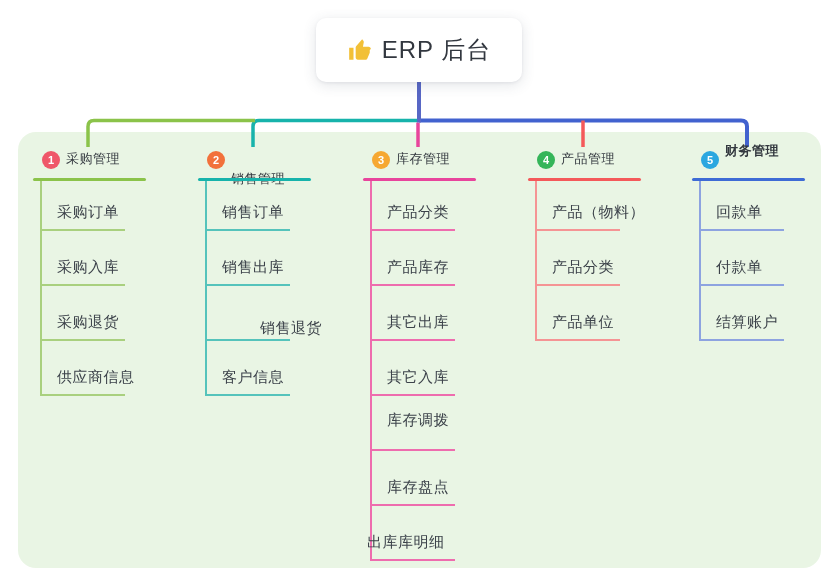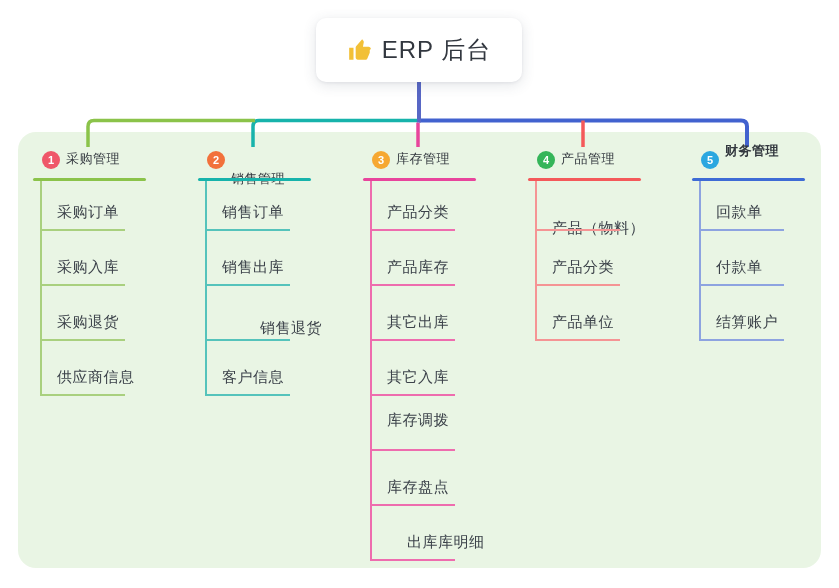--- a/index.html
+++ b/index.html
@@ -90,27 +90,27 @@
       <div class="child" style="left: 387px; top: 258px;">产品库存</div>
       <div class="childline" style="left: 370px; top: 284px; width: 85px; background: rgb(238, 108, 174);"></div>
       <div class="child" style="left: 387px; top: 313px;">其它出库</div>
       <div class="childline" style="left: 370px; top: 339px; width: 85px; background: rgb(238, 108, 174);"></div>
       <div class="child" style="left: 387px; top: 368px;">其它入库</div>
       <div class="childline" style="left: 370px; top: 394px; width: 85px; background: rgb(238, 108, 174);"></div>
       <div class="child" style="left: 387px; top: 411px;">库存调拨</div>
       <div class="childline" style="left: 370px; top: 449px; width: 85px; background: rgb(238, 108, 174);"></div>
       <div class="child" style="left: 387px; top: 478px;">库存盘点</div>
       <div class="childline" style="left: 370px; top: 504px; width: 85px; background: rgb(238, 108, 174);"></div>
-      <div class="child" style="left: 407px; top: 533px;">出库库明细</div>
+      <div class="child" style="left: 367px; top: 533px;">出库库明细</div>
       <div class="childline" style="left: 370px; top: 559px; width: 85px; background: rgb(238, 108, 174);"></div>
       <div class="badge" style="left: 537px; top: 151px; background: rgb(53, 181, 89);">4</div>
       <div class="btitle" style="left: 561px; top: 150px;">产品管理</div>
       <div class="underline" style="left: 528px; top: 178px; width: 113px; background: rgb(244, 89, 90);"></div>
       <div class="trunk" style="left: 535px; top: 181px; height: 160px; background: rgb(245, 148, 148);"></div>
-      <div class="child" style="left: 552px; top: 219px;">产品（物料）</div>
+      <div class="child" style="left: 552px; top: 203px;">产品（物料）</div>
       <div class="childline" style="left: 535px; top: 229px; width: 85px; background: rgb(245, 148, 148);"></div>
       <div class="child" style="left: 552px; top: 258px;">产品分类</div>
       <div class="childline" style="left: 535px; top: 284px; width: 85px; background: rgb(245, 148, 148);"></div>
       <div class="child" style="left: 552px; top: 313px;">产品单位</div>
       <div class="childline" style="left: 535px; top: 339px; width: 85px; background: rgb(245, 148, 148);"></div>
       <div class="badge" style="left: 701px; top: 151px; background: rgb(43, 167, 224);">5</div>
       <div class="btitle" style="left: 725px; top: 142px; font-weight: bold;">财务管理</div>
       <div class="underline" style="left: 692px; top: 178px; width: 113px; background: rgb(62, 107, 213);"></div>
       <div class="trunk" style="left: 699px; top: 181px; height: 160px; background: rgb(141, 163, 224);"></div>
       <div class="child" style="left: 716px; top: 203px;">回款单</div>

